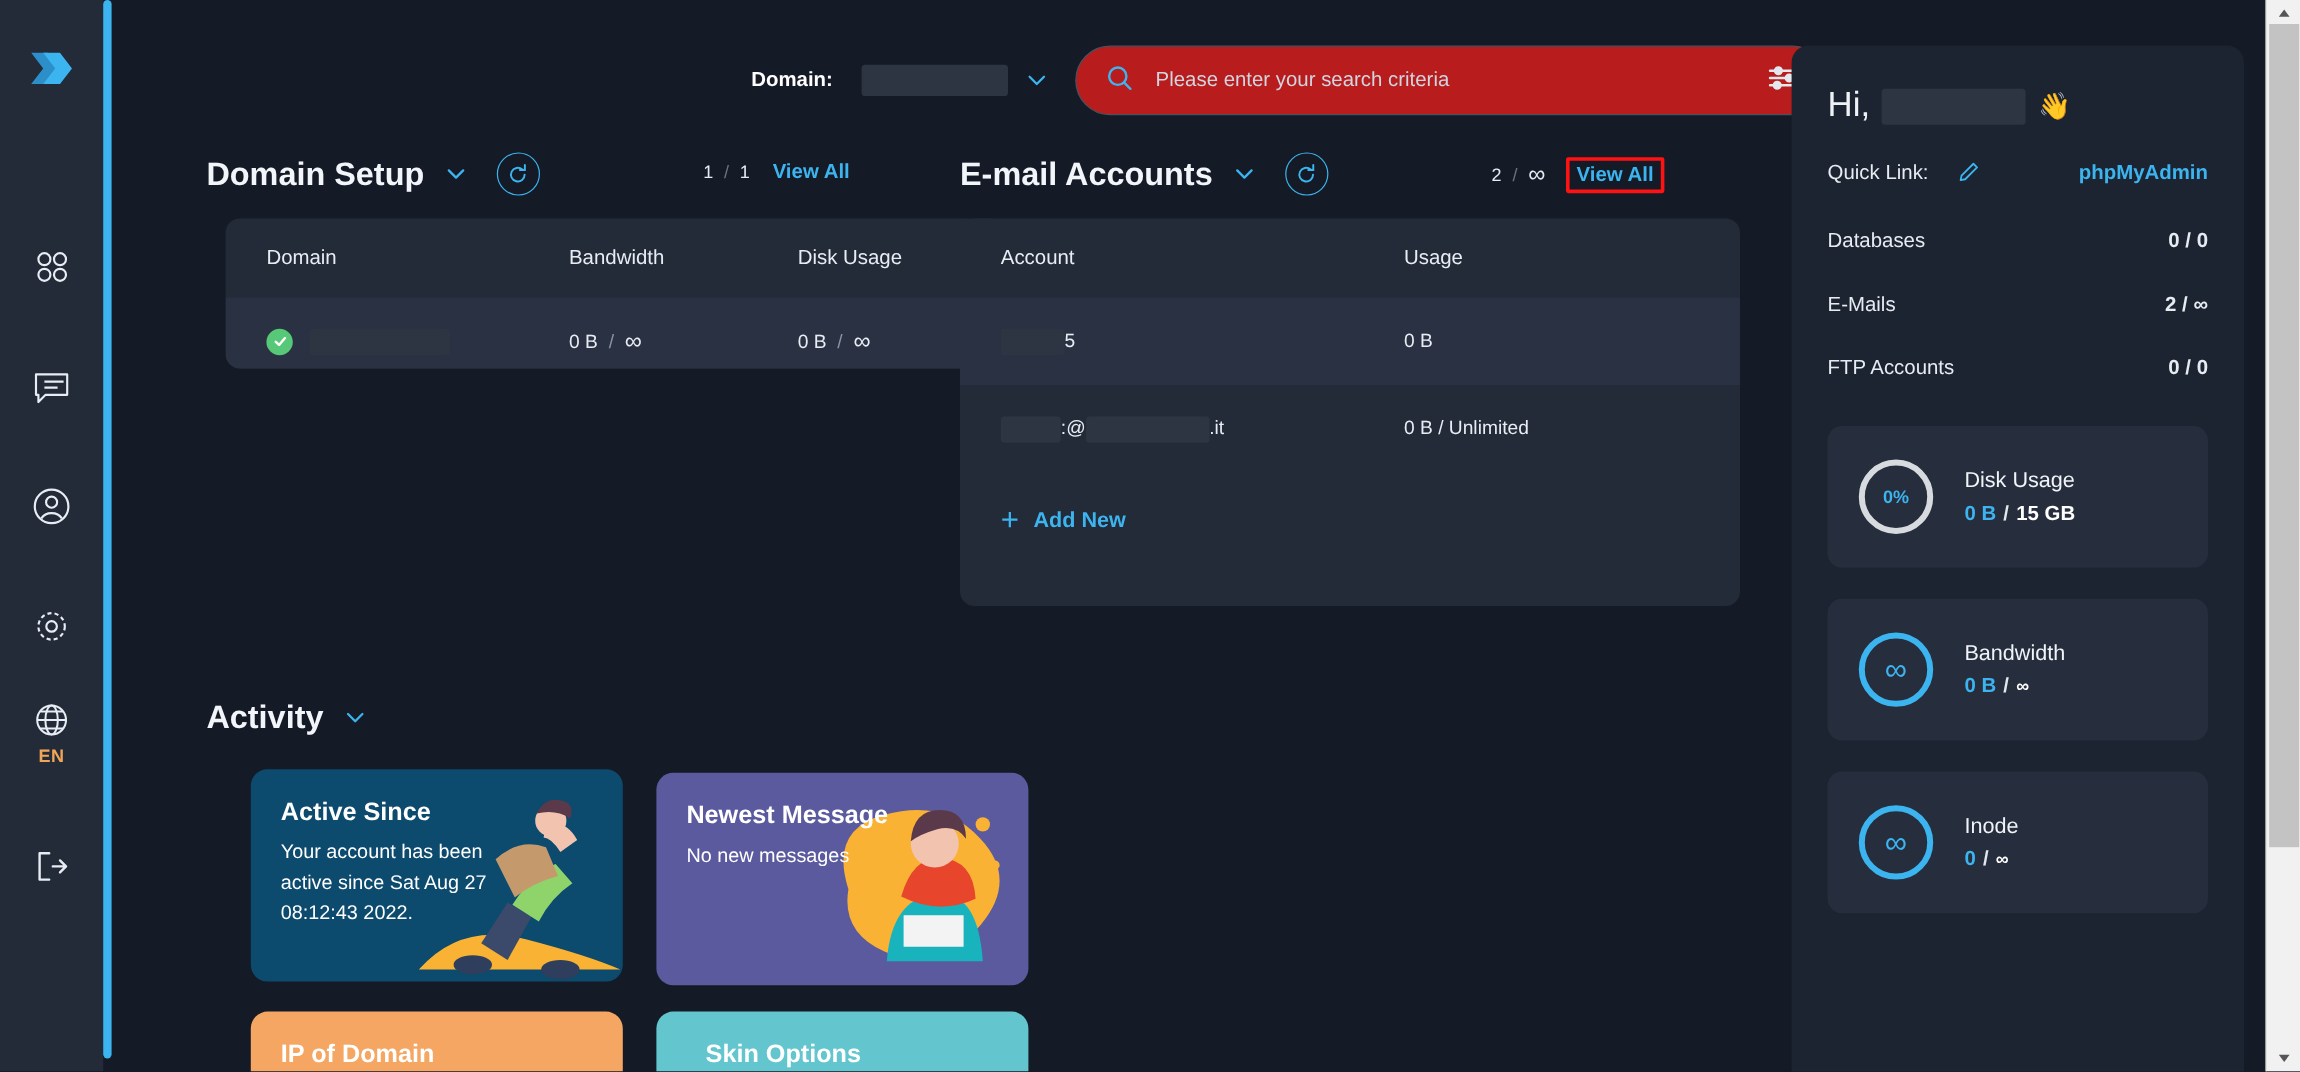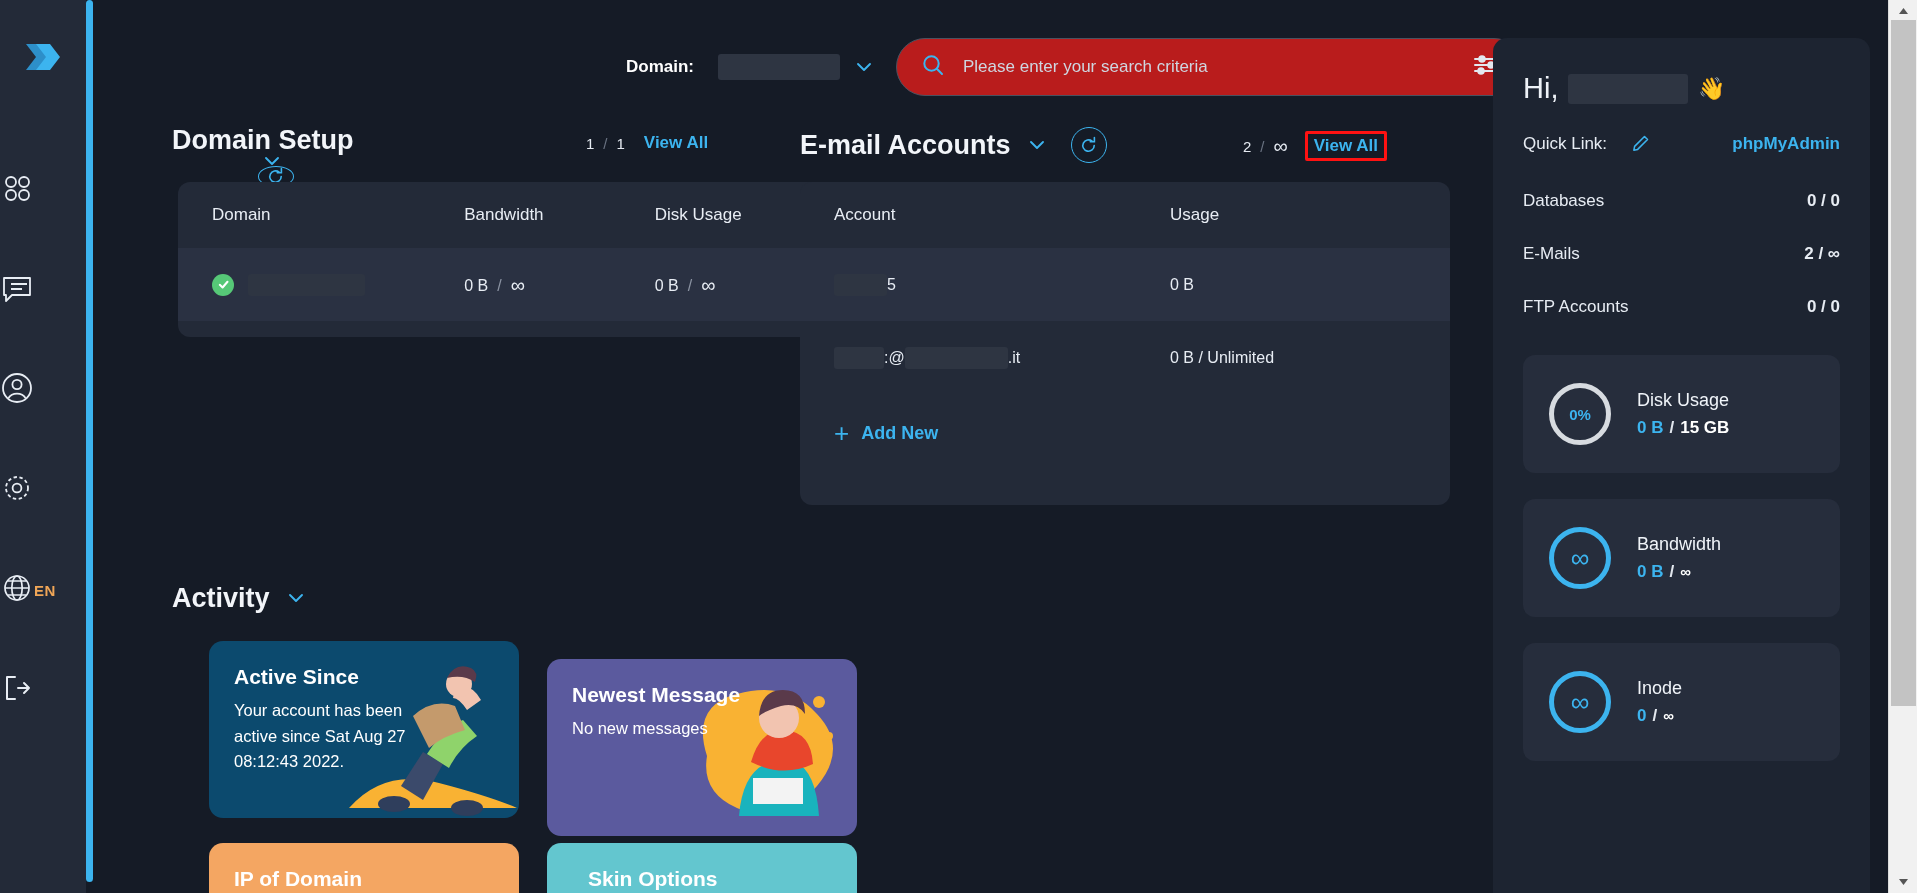--- a/index.html
+++ b/index.html
@@ -20,22 +20,22 @@
   .sidebar {
     width: 86px; height: 893px;
     background: #232a38;
     display: flex; flex-direction: column; align-items: center;
     flex: 0 0 86px;
     position: relative;
   }
   .sb-logo { margin-top: 36px; margin-bottom: 56px; }
   .sb-item {
     width: 86px; height: 100px;
-    display: flex; flex-direction: row;
-    align-items: center; justify-content: flex-start;
+    display: flex; flex-direction: column;
+    align-items: center; justify-content: flex-end;
     cursor: pointer;
     position: relative;
   }
   .sb-icon { width: 34px; height: 34px; display:block; }
   .sb-lang-label {
     font-size: 15px; color: #f0a657; font-weight: 700;
     letter-spacing: .5px; margin-top: 5px;
   }
   .sb-vhosti-label {
     font-size: 14.5px; color: #e9eef5; margin-top: 6px;
@@ -347,42 +347,42 @@
           <svg width="28" height="24" viewBox="0 0 28 24" fill="none" stroke="#e3e8ef" stroke-width="2" stroke-linecap="round">
             <path d="M3 6 h22 M3 12 h22 M3 18 h22"></path>
             <circle cx="10" cy="6" r="2.8" fill="#e3e8ef"></circle>
             <circle cx="19" cy="12" r="2.8" fill="#e3e8ef"></circle>
             <circle cx="9" cy="18" r="2.8" fill="#e3e8ef"></circle>
           </svg>
         </span>
       </div>
     </div>
 
-    <div class="sect-head" style="left:86px; top:125px;flex-direction:column;">
+    <div class="sect-head" style="left:86px; top:125px;">
       <span class="sect-title">Domain Setup</span>
       <span class="sect-chev">
         <svg class="chev" viewBox="0 0 16 10" fill="none" stroke="#3cb4ef" stroke-width="1.9" stroke-linecap="round" stroke-linejoin="round">
             <path d="M2 2 L8 8 L14 2"></path>
           </svg>
       </span>
       <span class="refresh-btn">
         <svg width="19" height="19" viewBox="0 0 20 20" fill="none" stroke="#3cb4ef" stroke-width="1.7" stroke-linecap="round">
           <path d="M16 10 a6 6 0 1 1 -2.2 -4.6"></path>
             <path d="M16.2 1.6 L16.2 6 L11.8 6"></path>
         </svg>
       </span>
     </div>
     <div class="count-wrap" style="left:500px; top:133px;">
       <span>1</span>
       <span class="count-sep">/</span>
       <span>1</span>
       <span class="view-all" style="margin-left:10px;">View All</span>
     </div>
 
-    <div class="card" style="left:92px; top:182px; width:650px; height:155px;">
+    <div class="card" style="left:102px; top:182px; width:650px; height:125px;">
       <div class="thead">
         <span class="col-dom">Domain</span>
         <span class="col-bw">Bandwidth</span>
         <span class="col-du">Disk Usage</span>
       </div>
       <div class="trow alt">
         <span class="col-dom">
           <span class="ok-badge">
             <svg width="13" height="13" viewBox="0 0 14 14" fill="none" stroke="#fff" stroke-width="2.2" stroke-linecap="round" stroke-linejoin="round">
                 <path d="M3 7.4 L6 10.2 L11.3 4"></path>
@@ -467,21 +467,21 @@
         <path d="M88 96 q18 -28 36 -34 l14 16 q-18 12 -28 32 z" fill="#8fd36b"></path>
         <path d="M74 58 q20 -18 42 -10 l10 24 q-22 6 -36 18 z" fill="#c49a6c"></path>
         <path d="M116 30 q16 -6 26 12 l-14 10 q-8 -12 -14 -12 z" fill="#f2c4b0"></path>
         <circle cx="120" cy="26" r="13" fill="#f2c4b0"></circle>
         <path d="M108 20 q8 -16 24 -10 q8 4 4 14 q-12 -8 -28 -4 z" fill="#5a3a4a"></path>
         <ellipse cx="55" cy="146" rx="16" ry="8" fill="#2f3e5c"></ellipse>
         <ellipse cx="128" cy="150" rx="16" ry="8" fill="#2f3e5c"></ellipse>
       </svg>
     </div>
 
-    <div class="tile" style="left:461px; top:659px; width:310px; height:177px; background:#5b5a9e;">
+    <div class="tile" style="left:461px; top:644px; width:310px; height:177px; background:#5b5a9e;">
       <div style="padding:24px 0 0 25px; position:relative; z-index:2;">
         <div class="tile-title">Newest Message</div>
         <div class="tile-sub">No new messages</div>
       </div>
       <svg style="position:absolute; right:0; bottom:0; z-index:1;" width="180" height="170" viewBox="0 0 180 170">
         <path d="M30 90 q-16 -50 30 -62 q50 -14 80 20 q32 34 0 72 q-36 42 -80 22 q-36 -16 -30 -52 z" fill="#f9b233"></path>
         <path d="M62 150 q4 -52 40 -56 q36 -4 40 56 z" fill="#19b3bd"></path>
         <path d="M74 96 q10 -34 34 -32 q26 2 28 34 q-30 14 -62 -2 z" fill="#e8462c"></path>
         <circle cx="102" cy="52" r="20" fill="#f2c4b0"></circle>
         <path d="M82 50 q2 -26 24 -26 q22 0 22 24 q-8 -12 -24 -8 q-14 4 -22 10 z" fill="#5a3a4a"></path>

